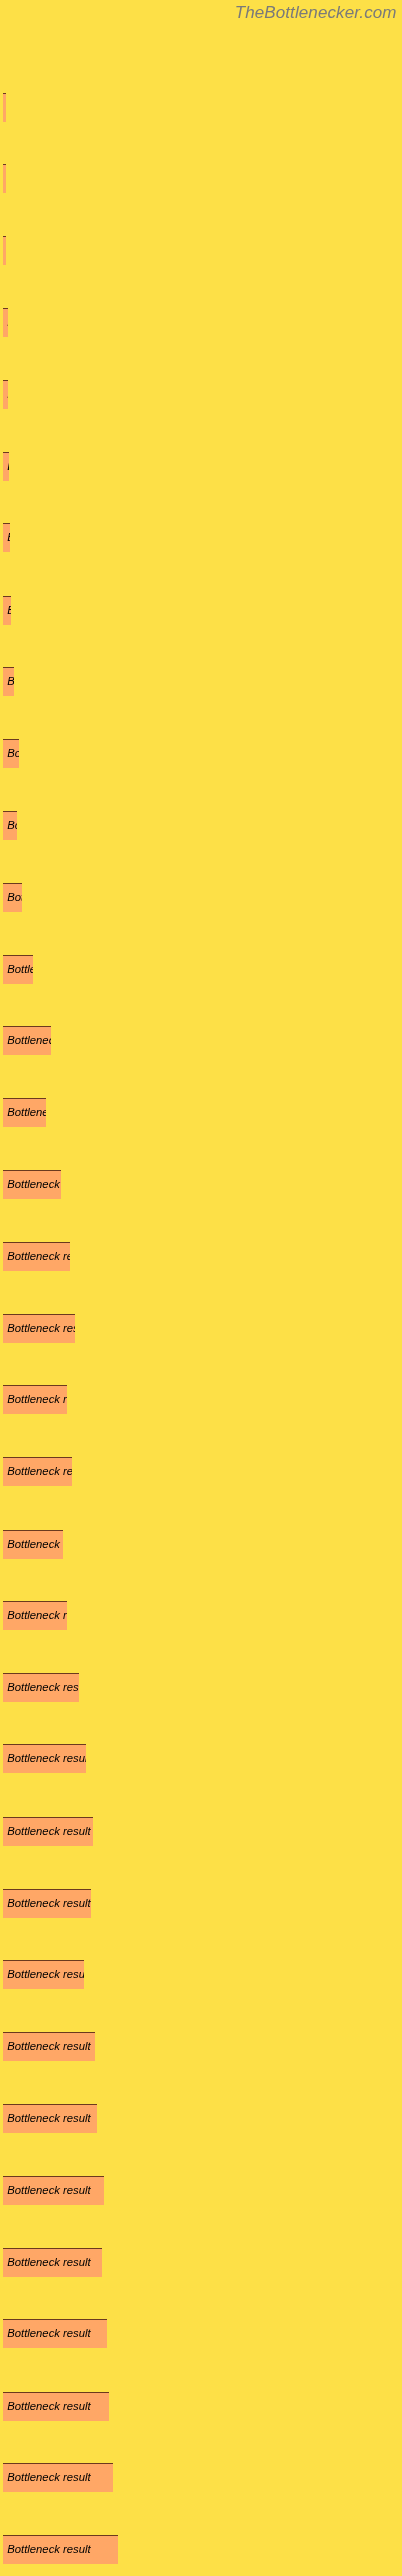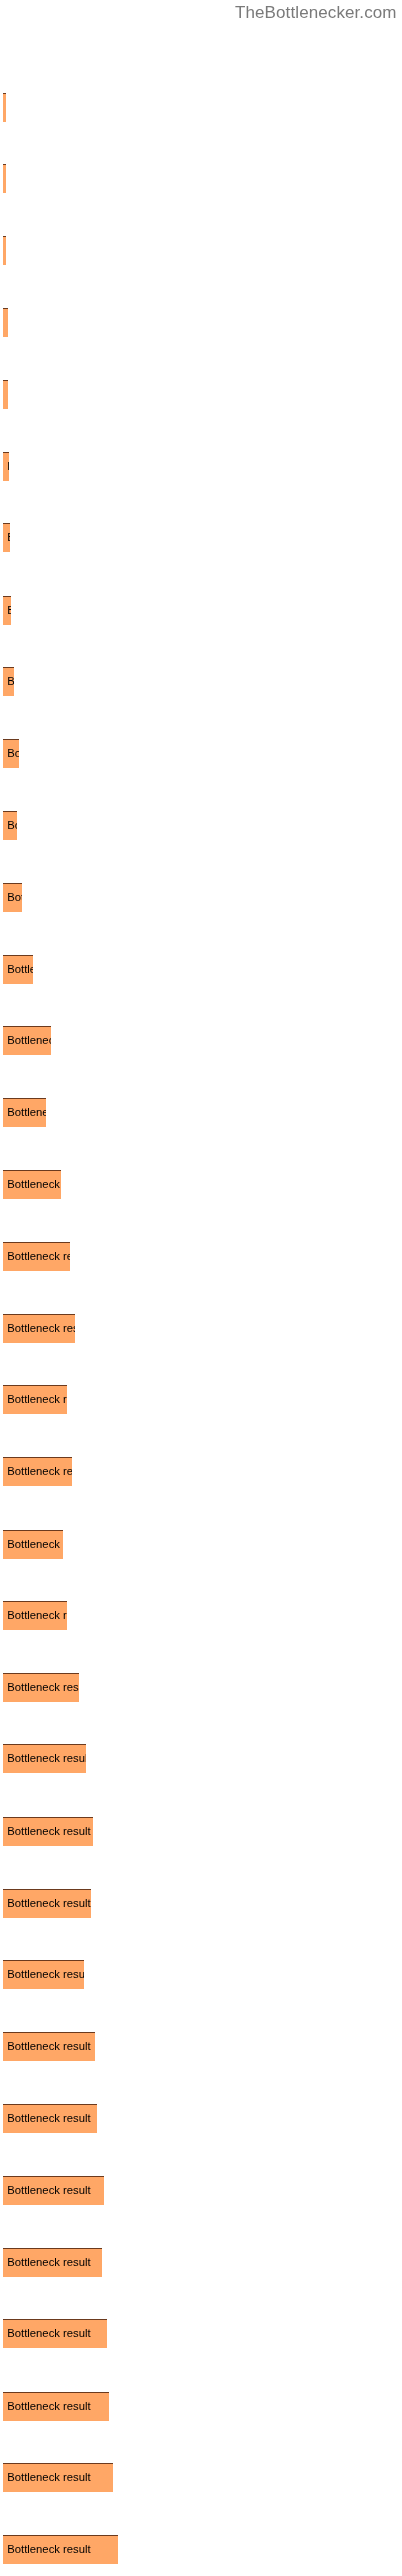--- a/index.html
+++ b/index.html
@@ -54,21 +54,21 @@
     font-size: 11.3px;
     color: #000000;
     font-family: "Liberation Sans", sans-serif;
     white-space: nowrap;
     line-height: 1;
   }
 </style>
 </head>
 <body style="background: rgb(0, 0, 0);">
 
-<div id="page" style="background: #ffffff;">
+<div id="page" style="background: #fde047; font-style: italic;">
 
   <div id="site-title" style="color: rgb(122, 122, 122);">TheBottlenecker.com</div>
 
   <div id="chart-area">
       <div class="bar-row" style="top: 93px; height: 29px;">
         <div class="bar" style="width: 2.4px; height: 29px; left: 3.2px; top: 0px; background: rgb(255, 167, 102); border-top-color: rgb(107, 58, 30);"></div>
       </div>
       <div class="bar-row" style="top: 164px; height: 29px;">
         <div class="bar" style="width: 3.2px; height: 29px; left: 3.2px; top: 0px; background: rgb(255, 167, 102); border-top-color: rgb(107, 58, 30);"></div>
       </div>

